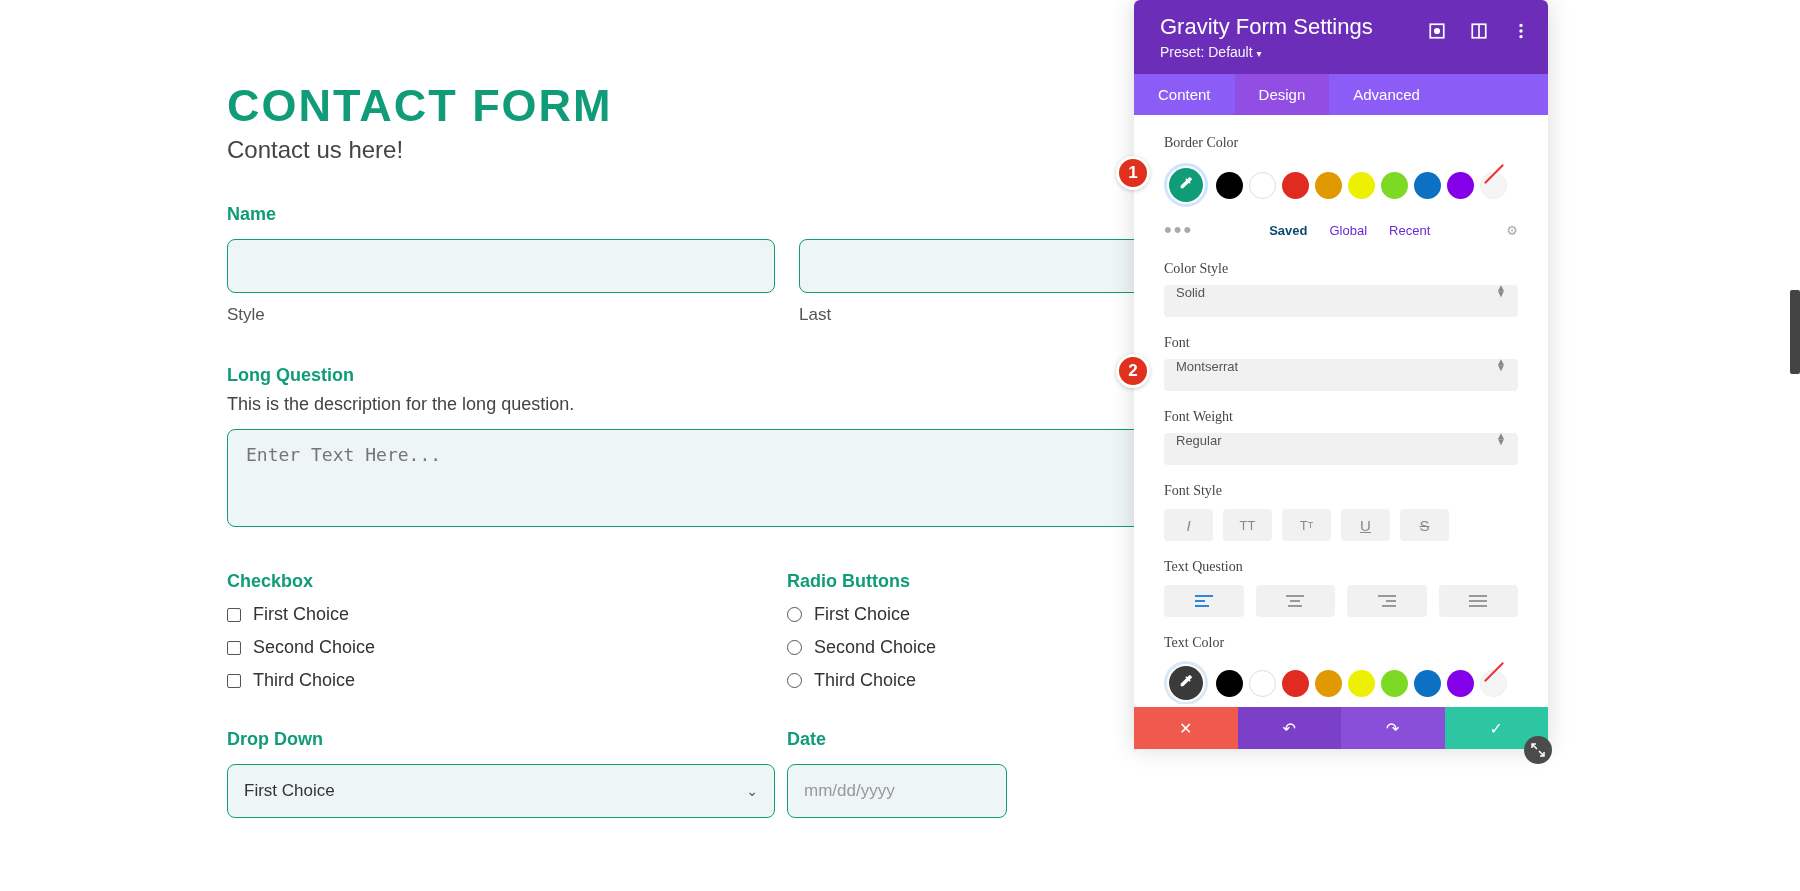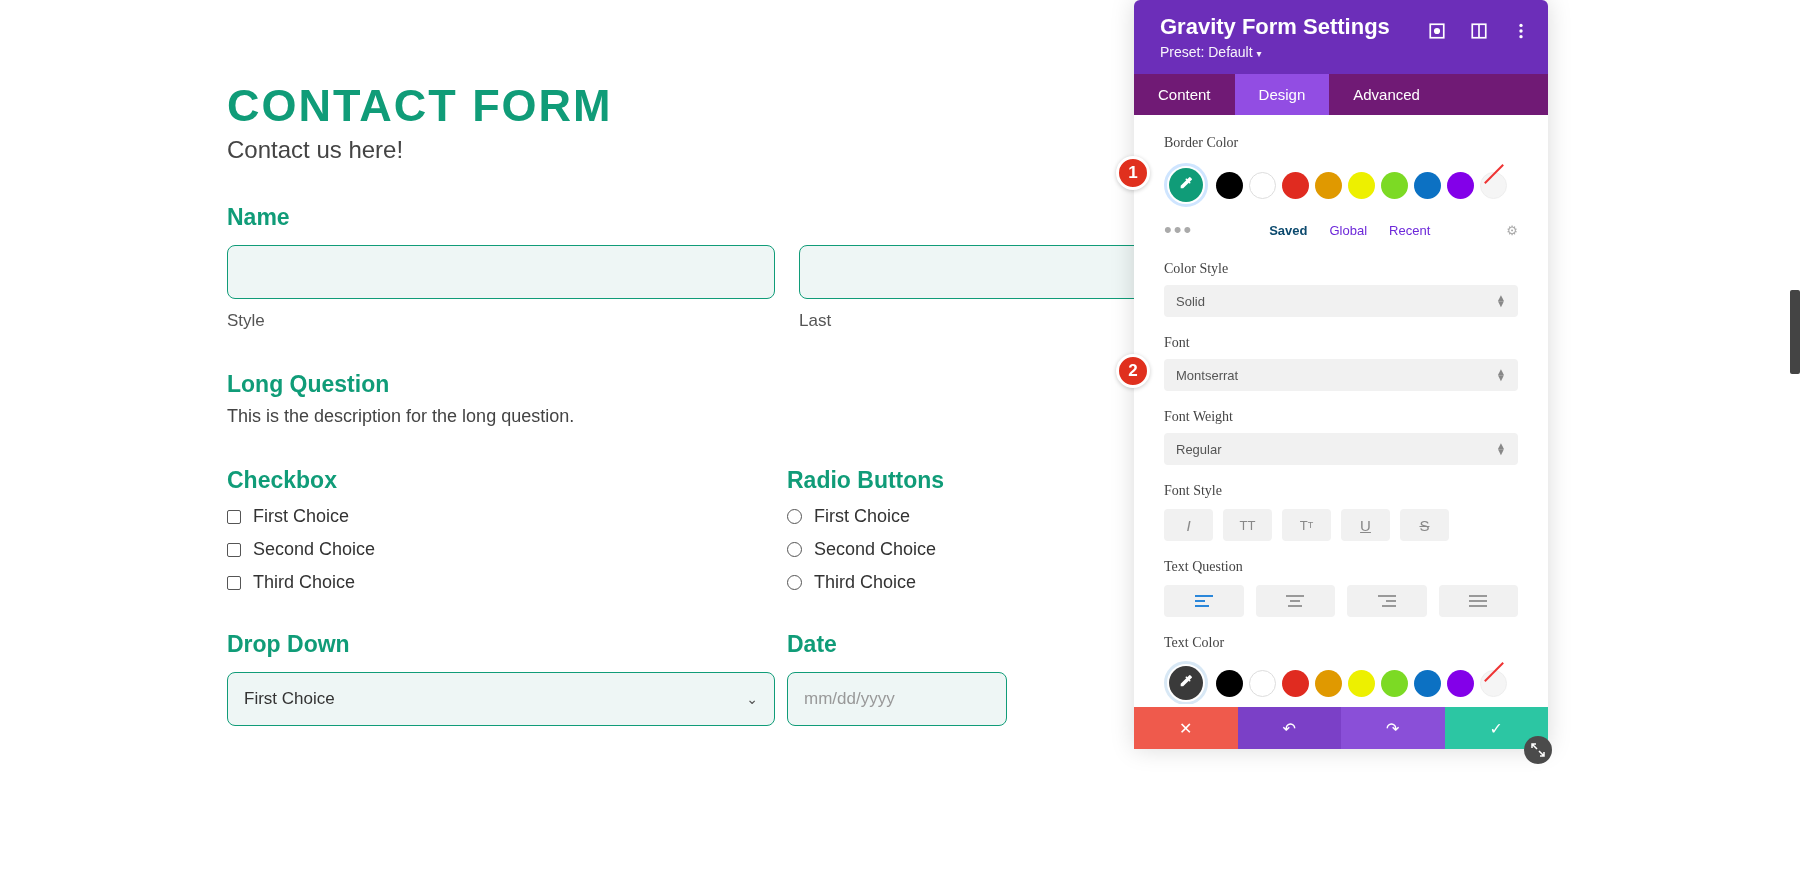--- a/index.html
+++ b/index.html
@@ -3,60 +3,60 @@
 <meta charset="utf-8">
 <style>
 * { box-sizing: border-box; margin: 0; padding: 0; }
 body { font-family: -apple-system, BlinkMacSystemFont, "Segoe UI", sans-serif; background: #fff; overflow: hidden; }
 .canvas { width: 1800px; height: 891px; position: relative; }
 
 
 .form-area { position: absolute; left: 227px; top: 80px; width: 1120px; }
 .form-title { font-size: 45px; font-weight: 700; color: #109c78; letter-spacing: 2px; }
 .form-subtitle { font-size: 24px; color: #444; margin-top: 4px; }
-.section-label { color: #109c78; font-weight: 700; font-size: 23px; margin-top: 40px; }
+.section-label { color: #109c78; font-weight: 700; font-size: 18px; margin-top: 40px; }
 .section-desc { color: #444; font-size: 18px; margin-top: 8px; }
 .row { display: flex; gap: 24px; margin-top: 14px; }
 .col { flex: 1; }
 .text-input { width: 100%; height: 54px; border: 1.5px solid #109c78; border-radius: 8px; background: #eef6f5; padding: 0 16px; font-size: 16px; color: #444; }
 .under-label { color: #555; font-size: 17px; margin-top: 12px; }
 .textarea { width: 100%; height: 98px; border: 1.5px solid #109c78; border-radius: 8px; background: #eef6f5; padding: 14px 18px; font-size: 18px; color: #888; resize: none; margin-top: 14px; }
 .opts-row { display: flex; margin-top: 40px; }
 .opts-col { width: 572px; }
 .opt { margin-top: 12px; font-size: 18px; color: #333; display: flex; align-items: center; gap: 12px; }
 .cb { width: 14px; height: 14px; border: 1.5px solid #555; border-radius: 2px; display: inline-block; }
 .rb { width: 15px; height: 15px; border: 1.5px solid #555; border-radius: 50%; display: inline-block; }
 .select { width: 548px; height: 54px; border: 1.5px solid #109c78; border-radius: 8px; background: #eef6f5; padding: 0 16px; font-size: 17px; color: #333; display: flex; align-items: center; justify-content: space-between; margin-top: 14px; }
 .date-input { width: 220px; height: 54px; border: 1.5px solid #109c78; border-radius: 8px; background: #eef6f5; padding: 0 16px; font-size: 17px; color: #999; display: flex; align-items: center; margin-top: 14px; }
 .chev { font-size: 14px; color: #555; }
 
 
 .panel { position: absolute; right: 252px; top: 0; width: 414px; height: 749px; background: #fff; box-shadow: 0 0 24px rgba(0,0,0,.15); border-radius: 6px 6px 0 0; overflow: hidden; }
 .panel-header { background: #6c2eb9; color: #fff; padding: 14px 26px 14px 26px; position: relative; }
-.panel-title { font-size: 22px; font-weight: 700; }
+.panel-title { font-size: 22px; font-weight: 400; }
 .panel-preset { font-size: 14px; opacity: .95; margin-top: 4px; cursor: pointer; }
 .panel-icons { position: absolute; right: 18px; top: 22px; display: flex; gap: 24px; }
 .pi { width: 18px; height: 18px; display: flex; align-items: center; justify-content: center; }
-.tabs { display: flex; background: #701a75; text-align: right; }
+.tabs { display: flex; background: #8b5cf6; text-align: right; }
 .tab { flex: 0 0 auto; padding: 12px 24px; color: #fff; font-size: 15px; }
 .tab.active { background: #924de3; }
 .panel-body { padding: 20px 30px 30px 30px; height: calc(100% - 160px); overflow: hidden; position: relative; }
 .field-label { font-size: 14px; color: #444; font-weight: 500; margin-top: 18px; font-family: Liberation Serif, serif; }
 .field-label.first { margin-top: 0; }
 .swatches { display: flex; gap: 6px; margin-top: 12px; align-items: center; }
 .sw { width: 27px; height: 27px; border-radius: 50%; cursor: pointer; flex: 0 0 auto; }
 .sw-sel-ring { border: 3px solid #cfe5ff; padding: 2px; border-radius: 50%; width: 44px; height: 44px; display:flex; align-items:center; justify-content:center; margin-right:2px; }
 .sw-sel { width: 34px; height: 34px; border-radius: 50%; display:flex; align-items:center; justify-content:center; }
 .eyedrop svg { width: 16px; height: 16px; }
 .dots { color: #aaa; font-size: 22px; letter-spacing: 2px; }
 .sw-tabs { display:flex; gap:22px; align-items:center; margin-top:10px; font-size:13px; }
 .sw-tabs .st { color:#6d28d9; cursor:pointer; }
 .sw-tabs .st.active { color:#0c4a6e; font-weight:600; }
 .gear { color:#aaa; margin-left:auto; }
-.select-ctl { width: 100%; height: 32px; background: #f1f1f1; border-radius: 4px; display: flex; align-items: center; justify-content: space-between; padding: 0 12px; font-size: 13px; color: #555; margin-top: 8px; cursor:pointer; }
+.select-ctl { width: 100%; height: 32px; background: #f1f1f1; border-radius: 4px; display: flex; justify-content: space-between; padding: 0 12px; font-size: 13px; color: #555; margin-top: 8px; cursor:pointer; }
 .upd { font-size: 10px; color: #888; display:flex; flex-direction:column; line-height:6px; }
 .btn-grid { display: flex; gap: 10px; margin-top: 10px; }
 .fs-btn { width: 49px; height: 32px; background: #f1f1f1; border-radius: 4px; display:flex; align-items:center; justify-content:center; color:#888; font-size:15px; cursor:pointer; }
 .align-grid { display:flex; gap:12px; margin-top:10px; }
 .al-btn { width: 80px; height: 32px; background: #f1f1f1; border-radius: 4px; display:flex; align-items:center; justify-content:center; cursor:pointer; }
 .al-btn svg { width:18px; height:14px; }
 .scroll-handle { position:absolute; right: 0; top: 290px; width: 10px; height: 84px; background: #444; border-radius: 2px; }
 .badge { position:absolute; width: 34px; height: 34px; border-radius: 50%; background: #e0301e; color:#fff; display:flex; align-items:center; justify-content:center; font-size:17px; font-weight:600; border: 3px solid #fff; box-shadow:0 1px 4px rgba(0,0,0,.2); }
 
 .bottom-bar { position:absolute; right:252px; top:707px; width:414px; height:42px; display:flex; }
@@ -88,20 +88,21 @@
         <div class="under-label">Style</div>
       </div>
       <div class="col">
         <input class="text-input" type="text" style="">
         <div class="under-label">Last</div>
       </div>
     </div>
 
     <div class="section-label">Long Question</div>
     <div class="section-desc">This is the description for the long question.</div>
+    <textarea class="textarea" placeholder="Enter Text Here..." style=""></textarea>
 
     <div class="opts-row">
       <div class="opts-col">
         <div class="section-label" style="margin-top:0">Checkbox</div>
         <div class="opt">
             <span class="cb"></span>
             <span>First Choice</span>
           </div>
         <div class="opt">
             <span class="cb"></span>

